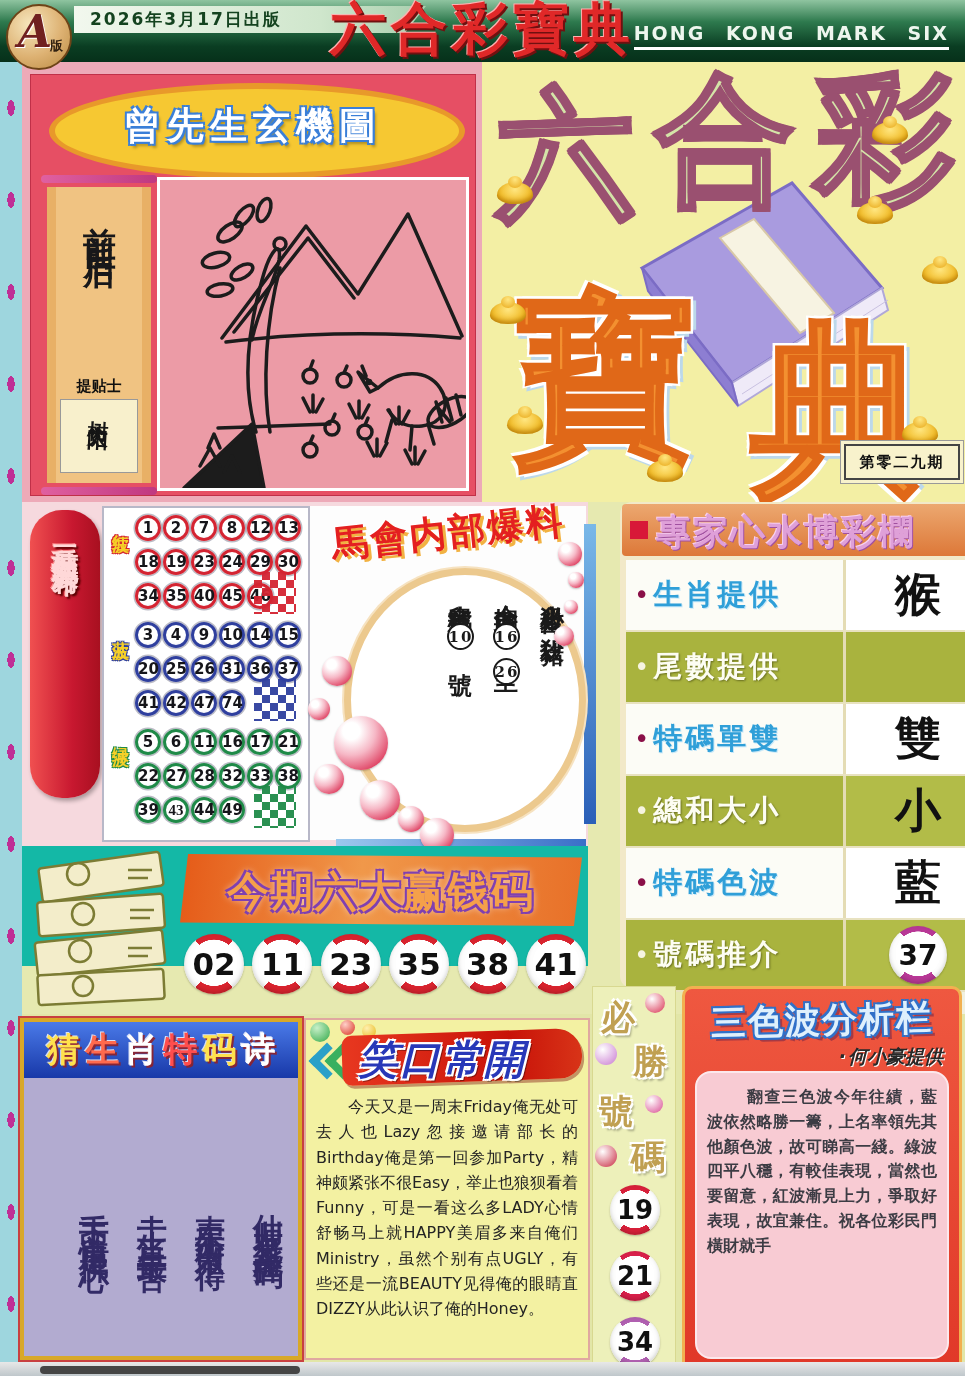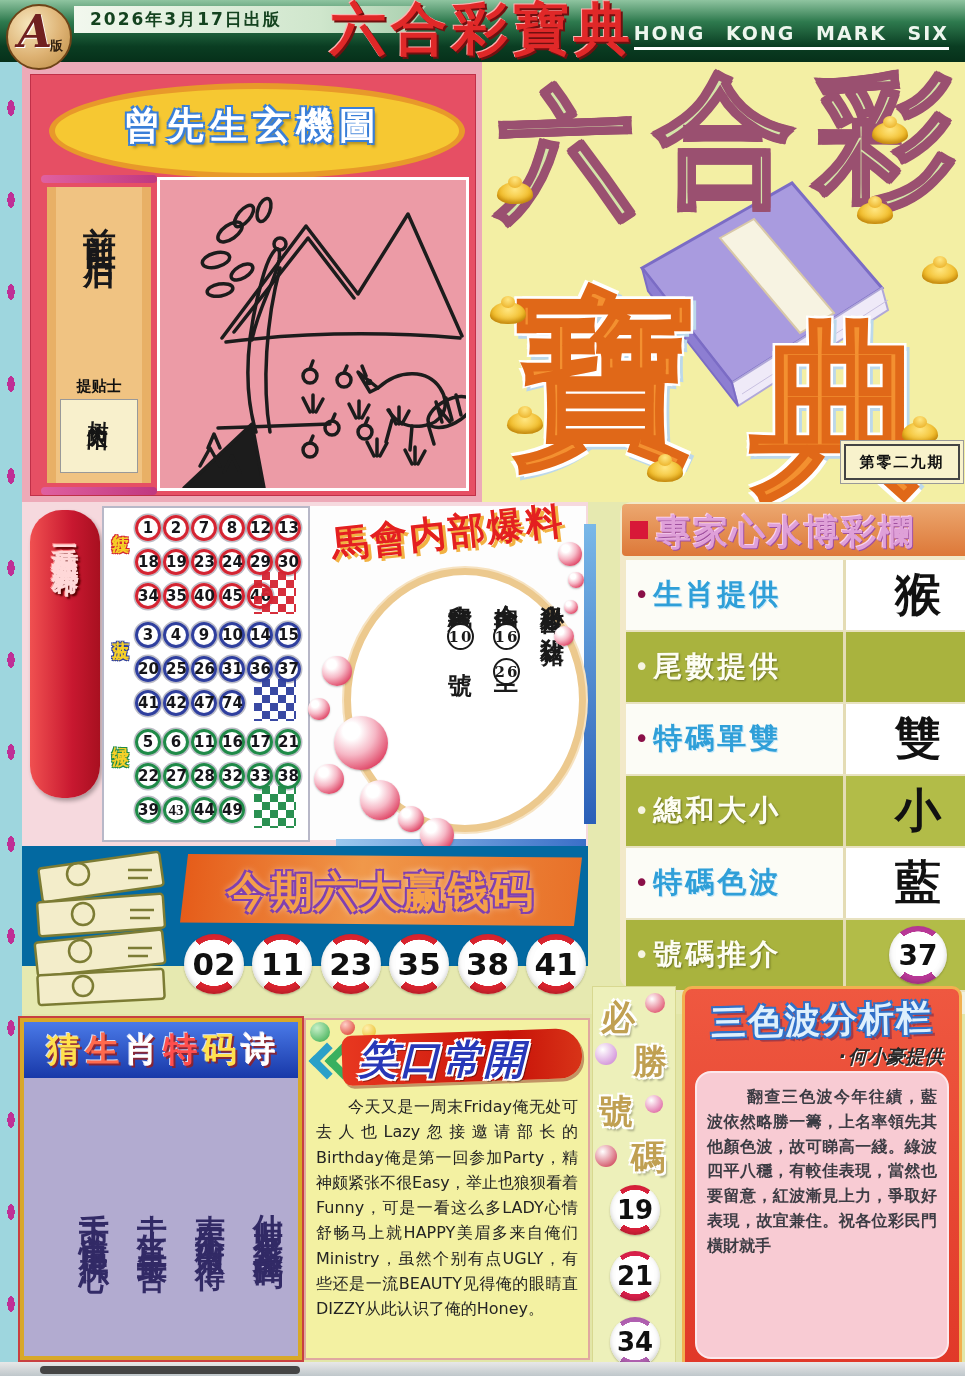--- a/index.html
+++ b/index.html
@@ -128,21 +128,21 @@
     background:radial-gradient(circle at 50% 48%,#fff 53%,rgba(255,255,255,0) 54%),
       conic-gradient(var(--bc) 0 38deg,#fdfdfd 38deg 142deg,var(--bc) 142deg 218deg,#fdfdfd 218deg 322deg,var(--bc) 322deg 360deg);
     box-shadow:inset 0 -2px 4px rgba(0,0,0,.18),0 1px 2px rgba(0,0,0,.25);}
   .ball-num{position:absolute;left:0;top:0;width:100%;height:100%;display:flex;align-items:center;justify-content:center;
     font-weight:900;color:#101010;}
   .ball-37{width:58px;height:58px;} .ball-37 .ball-num{font-size:28px;}
   .win-ball{width:60px;height:60px;} .win-ball .ball-num{font-size:31px;}
   .lucky-ball{width:50px;height:50px;margin:6px 0;} .lucky-ball .ball-num{font-size:26px;}
 
   
-  .winning-band{position:absolute;left:22px;top:846px;width:566px;height:120px;background:#0369a1;}
+  .winning-band{position:absolute;left:22px;top:846px;width:566px;height:120px;background:#14b8a6;}
   .money-svg{position:absolute;left:6px;top:4px;}
   .winning-banner{position:absolute;left:158px;top:8px;width:402px;height:72px;
     background:linear-gradient(95deg,#e55a18 0%,#f0984a 45%,#e87028 100%);
     clip-path:polygon(2% 0,100% 5%,98% 100%,0 95%);}
   .winning-title{position:absolute;width:100%;text-align:center;top:10px;font-size:42px;font-weight:900;color:#f5a04a;
     letter-spacing:2px;white-space:nowrap;
     text-shadow:-2px -2px 0 #8040b0,2px -2px 0 #8040b0,-2px 2px 0 #8040b0,2px 2px 0 #8040b0,0 0 8px #fff;}
   .winning-balls{position:absolute;left:162px;top:88px;width:402px;display:flex;justify-content:space-between;}
 
   

